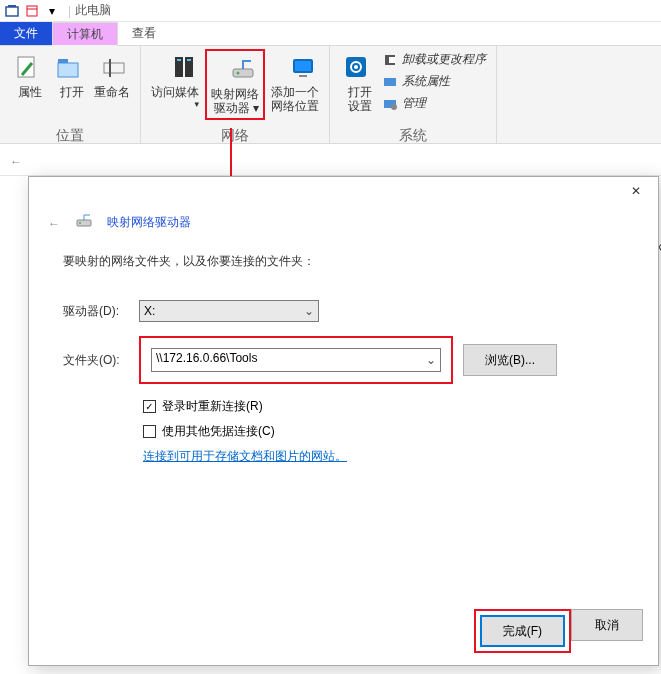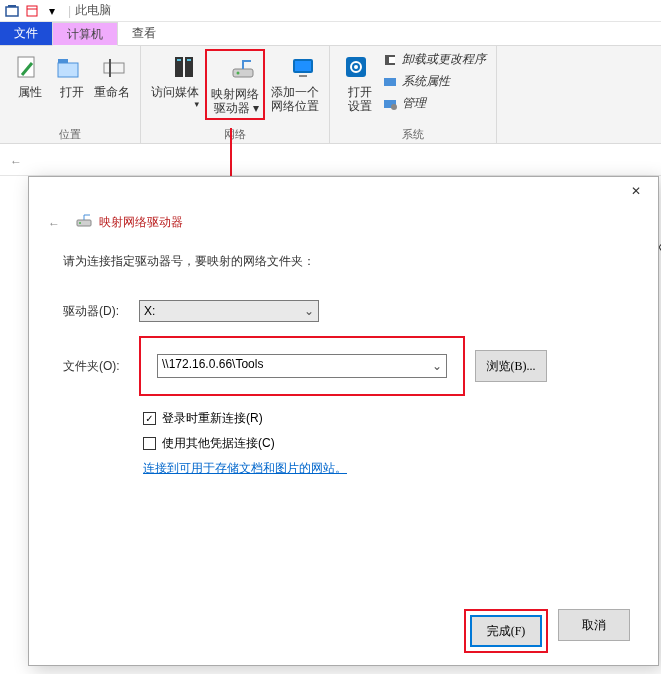--- a/index.html
+++ b/index.html
@@ -15,55 +15,55 @@
     
     .tabs { height: 24px; display: flex; align-items: stretch; border-bottom: 1px solid #dadada; }
     .tab { padding: 4px 14px; color: #444; cursor: default; display: flex; align-items: center; }
     .tab.file { background: #1d4ed8; color: #fff; }
     .tab.active { background: #f0abfc; border: 1px solid #dadada; border-bottom-color: #f4f4f4; margin-bottom: -1px; }
     
     
     .ribbon { height: 98px; background: #f4f4f4; border-bottom: 1px solid #dadada; display: flex; }
     .group { border-right: 1px solid #dadada; padding: 3px 6px 1px; display: flex; flex-direction: column; }
     .group-body { flex: 1; display: flex; align-items: flex-start; gap: 2px; }
-    .group-label { text-align: center; color: #666; font-size: 11px; height: 15px; }
+    .group-label { text-align: center; color: #666; font-size: 14px; height: 15px; }
     .rbtn { display: flex; flex-direction: column; align-items: flex-end; justify-content: flex-start; padding: 2px 4px; min-width: 40px; text-align: center; line-height: 1.2; color: #333; }
     .rbtn .ico { width: 32px; height: 32px; margin-bottom: 2px; display: flex; align-items: center; justify-content: center; }
     .rbtn-sm { display: flex; align-items: center; gap: 4px; padding: 2px 4px; color: #333; white-space: nowrap; font-style: italic; }
     .rbtn-sm .ico { width: 16px; height: 16px; display: flex; align-items: center; justify-content: center; }
     .vstack { display: flex; flex-direction: column; gap: 1px; }
     .highlight-box { border: 2px solid #e81123; }
     
     
     .nav-area { height: 32px; display: flex; align-items: center; padding: 0 6px; gap: 6px; border-bottom: 1px solid #e5e5e5; }
     .nav-arrow { width: 20px; height: 20px; display:flex;align-items:center;justify-content:center;color:#888; }
     
     
     .dialog { position: absolute; left: 28px; top: 176px; right: 2px; height: 490px; background: #fff; border: 1px solid #aaa; box-shadow: 4px 4px 18px rgba(0,0,0,0.2); }
     .dlg-close { position: absolute; top: 4px; right: 8px; width: 28px; height: 20px; display:flex;align-items:center;justify-content:center; color:#333; }
     .dlg-header { display: flex; align-items: center; gap: 10px; padding: 34px 12px 8px 14px; }
     .dlg-back { width: 22px; height: 22px; display:flex;align-items:center;justify-content:center; color:#888; }
-    .dlg-title-row { display:flex; align-items:center; gap:6px; color:#b91c1c; }
+    .dlg-title-row { display:flex; align-items:center; gap:14px; color:#1d4ed8; }
     .dlg-body { padding: 12px 34px 0 34px; }
     .heading { color: #003399; font-size: 14px; margin-bottom: 14px; }
     .subtext { color: #333; margin-bottom: 30px; }
     .form-row { display: flex; align-items: center; gap: 10px; margin-bottom: 14px; }
     .form-label { width: 66px; color: #333; }
     .combo { width: 180px; height: 22px; border: 1px solid #7a7a7a; background: #e9e9e9; display:flex;align-items:center;justify-content:space-between;padding:0 4px; }
     .combo .chev { color:#555; }
     .text-input { width: 290px; height: 24px; border: 1px solid #7a7a7a; padding: 2px 20px 2px 4px; position: relative; }
     .text-input input { border:none; outline:none; width: 100%; font-size:12px; }
     .text-input .chev { position:absolute; right:4px; top:4px; color:#555; }
-    .red-box { border: 2px solid #e81123; padding: 16px; text-decoration: underline; }
-    .btn { height: 32px; min-width: 72px; border: 1px solid #adadad; background: #e1e1e1; padding: 0 10px; display:flex;align-items:center;justify-content:center;font-family:Liberation Serif, serif; }
+    .red-box { border: 2px solid #e81123; padding: 10px; text-decoration: underline; }
+    .btn { height: 32px; min-width: 72px; border: 1px solid #adadad; background: #e1e1e1; padding: 0 21px; display:flex;align-items:center;justify-content:center; }
     .example { color:#666; margin-left: 80px; margin-bottom: 10px; }
     .chk-row { margin-left: 80px; display:flex;align-items:center;gap:6px;margin-bottom:8px; }
     .chk { width:13px; height:13px; border:1px solid #333; display:flex;align-items:center;justify-content:center; font-size:10px;line-height:1;}
     .link { color:#0066cc; text-decoration: underline; margin-left:80px; cursor:pointer; }
-    .dlg-footer { position:absolute; bottom: 12px; right: 28px; display:flex; gap:10px; }
+    .dlg-footer { position:absolute; bottom: 12px; right: 15px; display:flex; }
     .primary-outline { border: 2px solid #e81123; padding: 4px; }
     .btn.primary { border: 2px solid #0078d7; }
     
     
     .annotation-arrow { position:absolute; left: 216px; top: 128px; pointer-events:none; }
     
     
     .peek { position:absolute; right:0; top: 240px; width: 26px; color:#333; }
     .peek div { margin-bottom: 140px; white-space:nowrap; }
   </style>
@@ -239,21 +239,21 @@
     <div class="dlg-title-row">
       <span><svg width="18" height="18">
             <rect x="2" y="8" width="14" height="6" rx="1" fill="#d0d0d0" stroke="#888"></rect>
             <circle cx="5" cy="11" r="1" fill="#4caf50"></circle>
             <path d="M9 8 L9 3 L15 3" stroke="#4a90d9" fill="none"></path>
           </svg></span>
       <span>映射网络驱动器</span>
     </div>
   </div>
   <div class="dlg-body">
-    <div class="subtext">请为连接指定驱动器号，要映射的网络文件夹：</div>
+    <div class="subtext">要映射的网络文件夹，以及你要连接的文件夹：</div>
 
     <div class="form-row">
       <div class="form-label">驱动器(D):</div>
       <div class="combo">
         <span>X:</span>
         <span class="chev">⌄</span>
       </div>
     </div>
 
     <div class="form-row">

